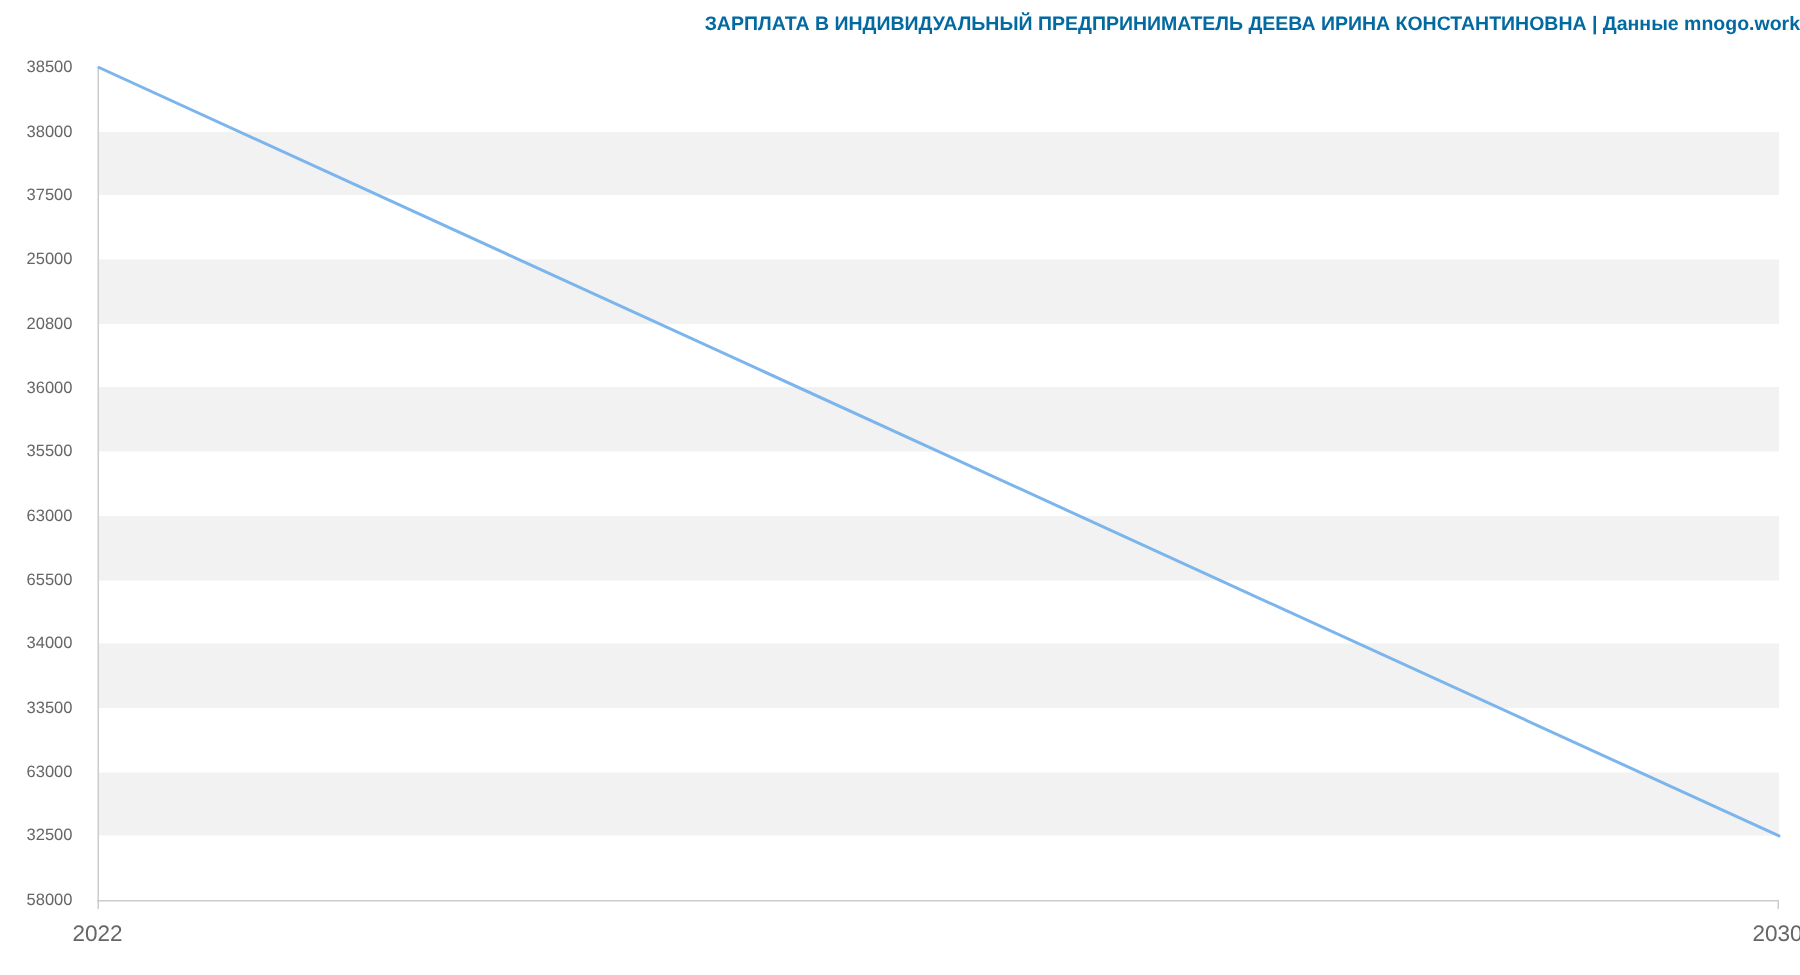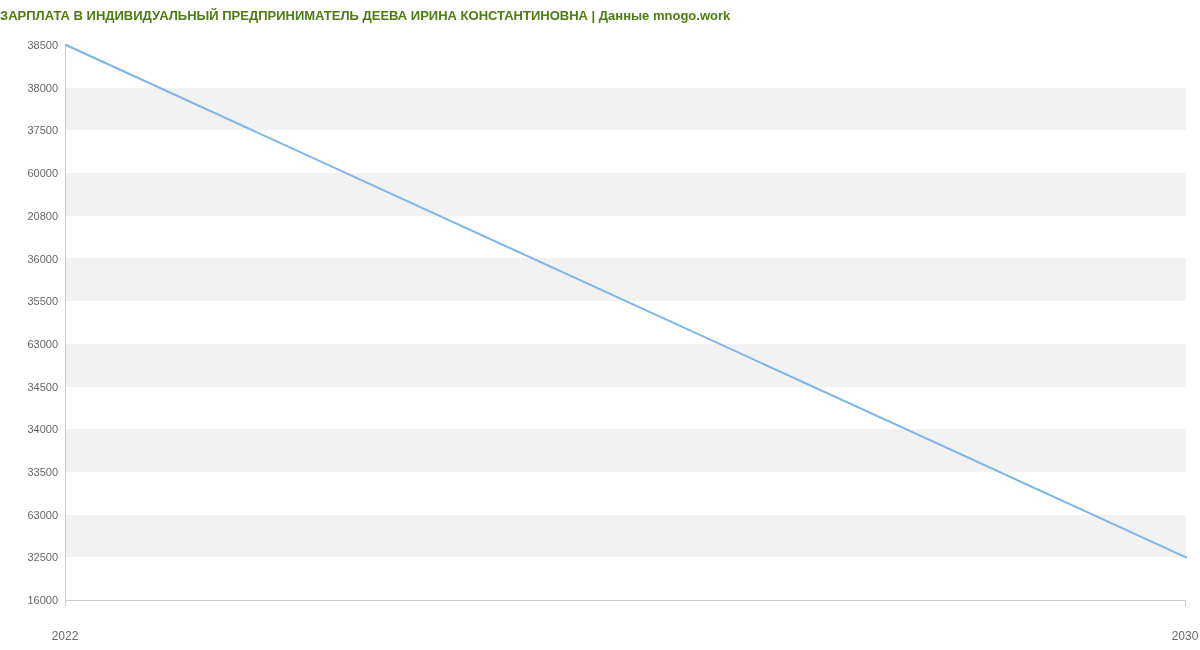--- a/index.html
+++ b/index.html
@@ -14,53 +14,53 @@
   .chart-wrap {
     position: relative;
     width: 1200px;
     height: 650px;
   }
   .chart-title {
     position: absolute;
     top: 8px;
     left: 0;
     width: 100%;
-    text-align: left;
+    text-align: right;
     font-size: 13px;
     font-weight: 600;
-    color: #4d7c0f;
+    color: #0369a1;
   }
   .plot-area {
     position: absolute;
     left: 65px;
     top: 45px;
     width: 1120px;
     height: 555px;
     border-left: 1px solid #cccccc;
     border-bottom: 1px solid #cccccc;
   }
   .band {
     position: absolute;
     left: 0;
     width: 100%;
     background: #f2f2f2;
   }
   .y-tick-label {
     position: absolute;
     right: 1142px; 
     width: 50px;
-    text-align: right;
+    text-align: center;
     font-size: 11px;
     color: #666666;
     transform: translateY(-50%);
   }
   .x-tick-label {
     position: absolute;
-    top: 629px;
-    font-size: 12px;
+    top: 614px;
+    font-size: 15px;
     color: #666666;
     transform: translateX(-50%);
     text-align: right;
   }
   .x-tick-mark {
     position: absolute;
     top: 600px;
     width: 0;
     height: 6px;
     border-left: 1px solid #cccccc;
@@ -81,31 +81,31 @@
     stroke-linecap: round;
   }
 </style>
 </head>
 <body>
 
 <div class="chart-wrap">
 
   <div class="chart-title">ЗАРПЛАТА В ИНДИВИДУАЛЬНЫЙ ПРЕДПРИНИМАТЕЛЬ ДЕЕВА ИРИНА КОНСТАНТИНОВНА | Данные mnogo.work</div>
 
-  <div class="y-tick-label" style="top:600px">16000</div>
+  <div class="y-tick-label" style="top:600px">58000</div>
   <div class="y-tick-label" style="top:557.3px">32500</div>
   <div class="y-tick-label" style="top:514.6px">63000</div>
   <div class="y-tick-label" style="top:471.9px">33500</div>
   <div class="y-tick-label" style="top:429.2px">34000</div>
-  <div class="y-tick-label" style="top:386.5px">34500</div>
+  <div class="y-tick-label" style="top:386.5px">65500</div>
   <div class="y-tick-label" style="top:343.8px">63000</div>
   <div class="y-tick-label" style="top:301.2px">35500</div>
   <div class="y-tick-label" style="top:258.5px">36000</div>
   <div class="y-tick-label" style="top:215.8px">20800</div>
-  <div class="y-tick-label" style="top:173.1px">60000</div>
+  <div class="y-tick-label" style="top:173.1px">25000</div>
   <div class="y-tick-label" style="top:130.4px">37500</div>
   <div class="y-tick-label" style="top:87.7px">38000</div>
   <div class="y-tick-label" style="top:45px">38500</div>
 
   <div class="x-tick-mark" style="left:65px"></div>
   <div class="x-tick-label" style="left:65px">2022</div>
   <div class="x-tick-mark" style="left:1185px"></div>
   <div class="x-tick-label" style="left:1185px">2030</div>
 
   <div class="plot-area">

